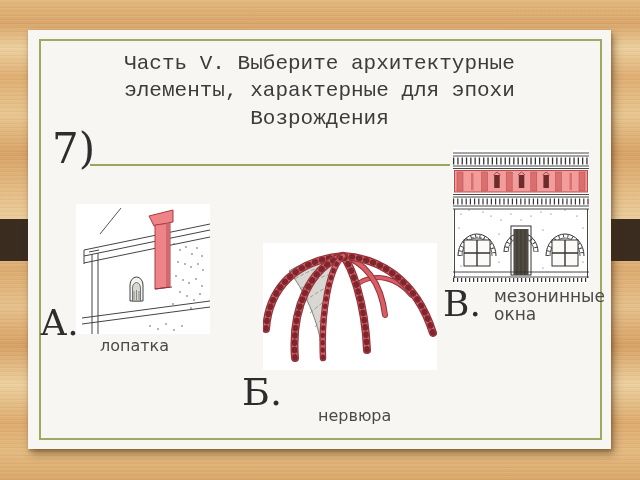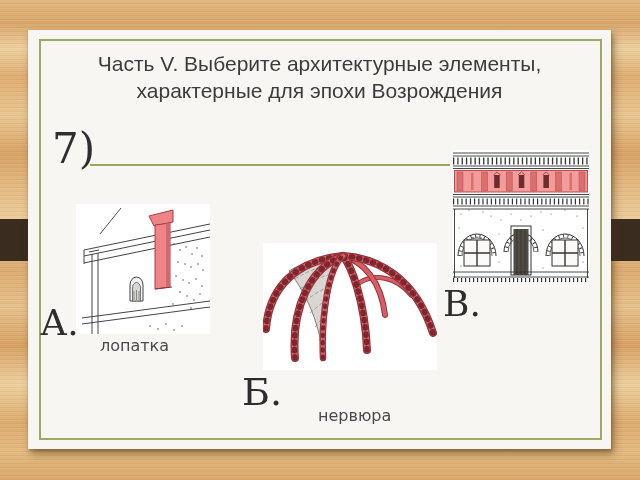--- a/index.html
+++ b/index.html
@@ -14,21 +14,21 @@
     position:absolute;left:28px;top:30px;width:583px;height:419px;
     background:#f7f6f3;
     box-shadow:3px 5px 8px rgba(70,45,15,.45), 1px 2px 3px rgba(70,45,15,.3);
   }
   .card-border{
     position:absolute;left:11px;top:9px;right:9px;bottom:9px;
     border:2px solid #9daa62;pointer-events:none;
   }
   .slide-title{
     position:absolute;left:40px;right:40px;top:20px;text-align:center;
-    font-family:Liberation Sans, sans-serif;
+    font-family:Liberation Mono, monospace;
     font-size:21px;line-height:1.3;color:#3c3c3c;
   }
   .qnum{
     position:absolute;left:24px;top:94px;
     font-family:"DejaVu Serif","Liberation Serif",serif;
     font-size:42px;color:#2e2e2e;
   }
   .blank-line{
     position:absolute;left:62px;top:134px;width:360px;height:2px;
     background:#99a75c;
@@ -225,15 +225,16 @@
             <circle cx="90" cy="80" r="0.6"></circle>
           <circle cx="130" cy="78" r="0.6"></circle>
             <circle cx="8" cy="116" r="0.6"></circle>
             <circle cx="46" cy="112" r="0.6"></circle>
           <circle cx="90" cy="118" r="0.6"></circle>
             <circle cx="130" cy="112" r="0.6"></circle>
         </g>
       </svg>
     </div>
     <div class="opt-letter letter-v">В.</div>
+    <div class="opt-caption caption-v">мезонинные окна</div>
 
   </div>
 </div>
 
 </body></html>

